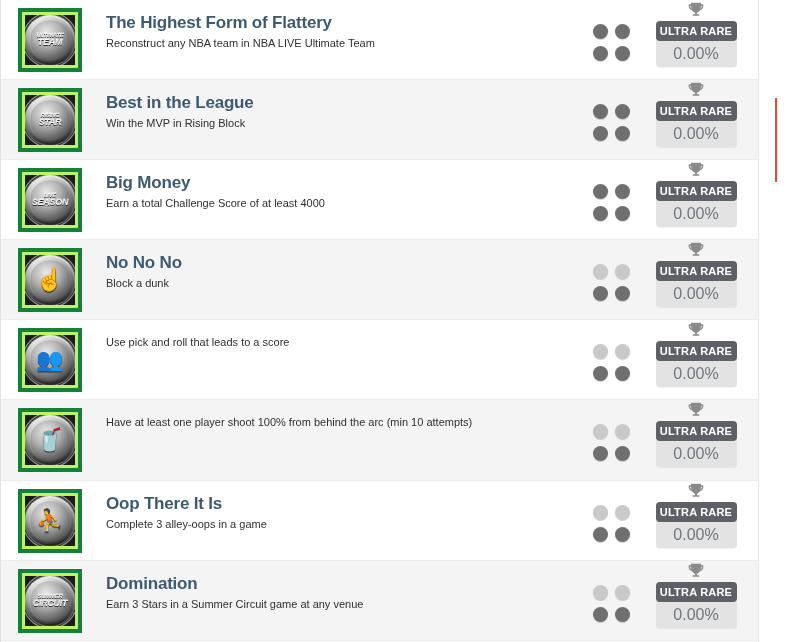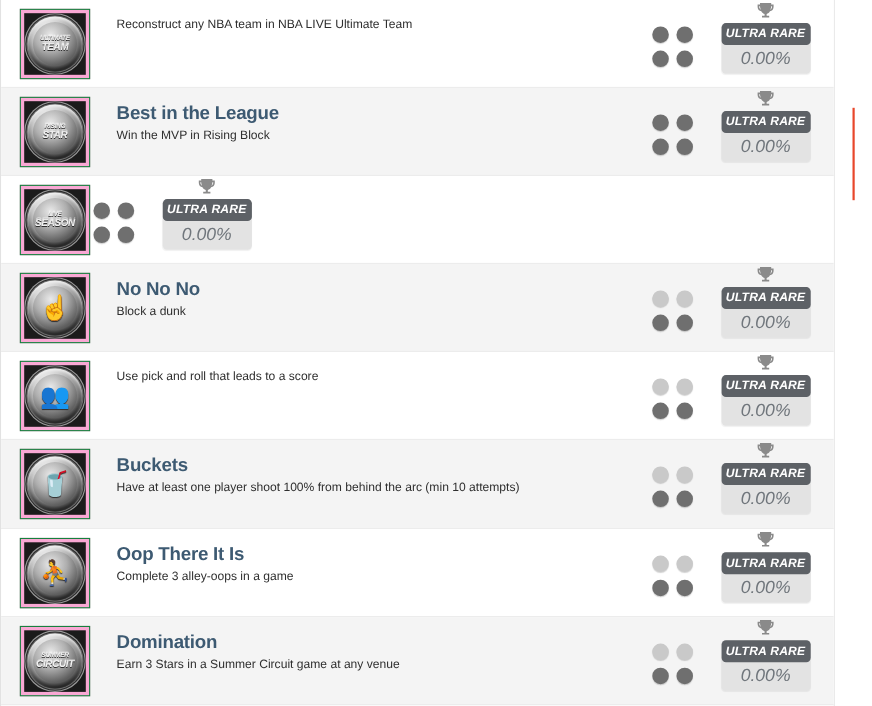--- a/index.html
+++ b/index.html
@@ -57,22 +57,22 @@
   }
   .ach-row.alt { background: #f4f4f4; }
   .ach-row.tall { height: 81px; }
 
   
   .badge-wrap {
     width: 64px;
     height: 64px;
     margin-top: 8px;
     flex: 0 0 64px;
-    background: #f9a8d4;
-    border: 1px solid #15803d;
+    background: #bef264;
+    border: 4px solid #15803d;
     padding: 3px;
   }
   .badge-inner {
     width: 100%;
     height: 100%;
     background: #1b1b1b;
     position: relative;
     overflow: hidden;
   }
   .medal {
@@ -168,21 +168,20 @@
 
   
   .rarity {
     flex: 0 0 96px;
     width: 96px;
     margin: 0 14px 0 14px;
     padding-top: 2px;
     display: flex;
     flex-direction: column;
     align-items: center;
-    font-style: italic;
   }
   .trophy-icon {
     width: 18px;
     height: 16px;
     margin-bottom: 3px;
     color: #8a8a8a;
     display: block;
   }
   .rarity-box {
     width: 81px;
@@ -222,20 +221,21 @@
           <div class="badge-inner">
             <div class="medal">
               <div class="medal-core">
                 <span class="medal-text l1">ULTIMATE</span>
                 <span class="medal-text l2">TEAM</span>
               </div>
             </div>
           </div>
         </div>
         <div class="ach-text">
+          <div class="ach-title">The Highest Form of Flattery</div>
           <div class="ach-desc">Reconstruct any NBA team in NBA LIVE Ultimate Team</div>
         </div>
         <div class="dots">
           <span class="dot"></span>
           <span class="dot"></span>
           <span class="dot"></span>
           <span class="dot"></span>
         </div>
         <div class="rarity">
           <svg class="trophy-icon" viewBox="0 0 24 22" fill="currentColor" aria-hidden="true">
@@ -282,20 +282,24 @@
         <div class="badge-wrap">
           <div class="badge-inner">
             <div class="medal">
               <div class="medal-core">
                 <span class="medal-text l1">LIVE</span>
                 <span class="medal-text l2">SEASON</span>
               </div>
             </div>
           </div>
         </div>
+        <div class="ach-text">
+          <div class="ach-title">Big Money</div>
+          <div class="ach-desc">Earn a total Challenge Score of at least 4000</div>
+        </div>
         <div class="dots">
           <span class="dot"></span>
           <span class="dot"></span>
           <span class="dot"></span>
           <span class="dot"></span>
         </div>
         <div class="rarity">
           <svg class="trophy-icon" viewBox="0 0 24 22" fill="currentColor" aria-hidden="true">
             <path d="M5 1h14v2h3v3c0 2.8-2 5-4.6 5.4C16.6 13 15 14.3 13.3 14.8V17h3.2v2H7.5v-2h3.2v-2.2C9 14.3 7.4 13 6.6 11.4 4 11 2 8.8 2 6V3h3V1zm0 4H4v1c0 1.5 1 2.8 2.3 3.3C5.5 8.2 5 6.7 5 5zm14 0c0 1.7-.5 3.2-1.3 4.3C19 8.8 20 7.5 20 6V5h-1z"></path>
           </svg>
@@ -368,21 +372,20 @@
         <div class="badge-wrap">
           <div class="badge-inner">
             <div class="medal">
               <div class="medal-core">
                 <span class="medal-glyph">🥤</span>
               </div>
             </div>
           </div>
         </div>
         <div class="ach-text">
-          <div class="ach-title">Buckets</div>
           <div class="ach-desc">Have at least one player shoot 100% from behind the arc (min 10 attempts)</div>
         </div>
         <div class="dots">
           <span class="dot off"></span>
           <span class="dot off"></span>
           <span class="dot"></span>
           <span class="dot"></span>
         </div>
         <div class="rarity">
           <svg class="trophy-icon" viewBox="0 0 24 22" fill="currentColor" aria-hidden="true">

